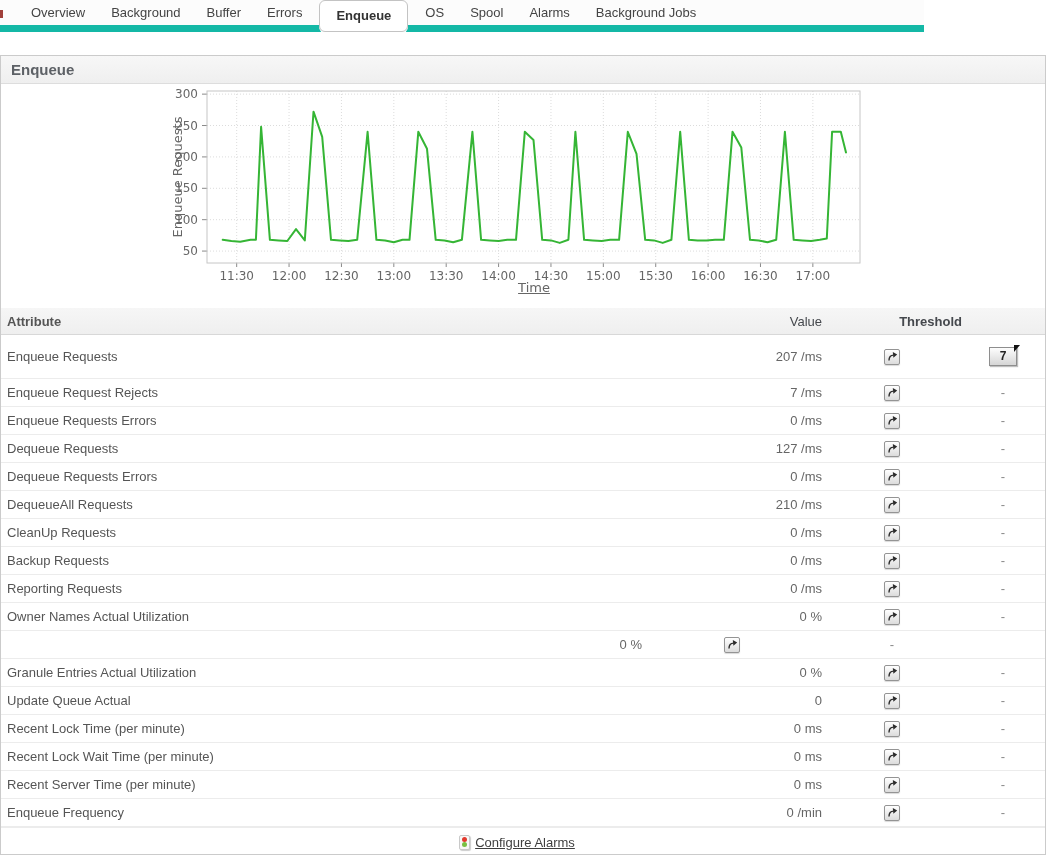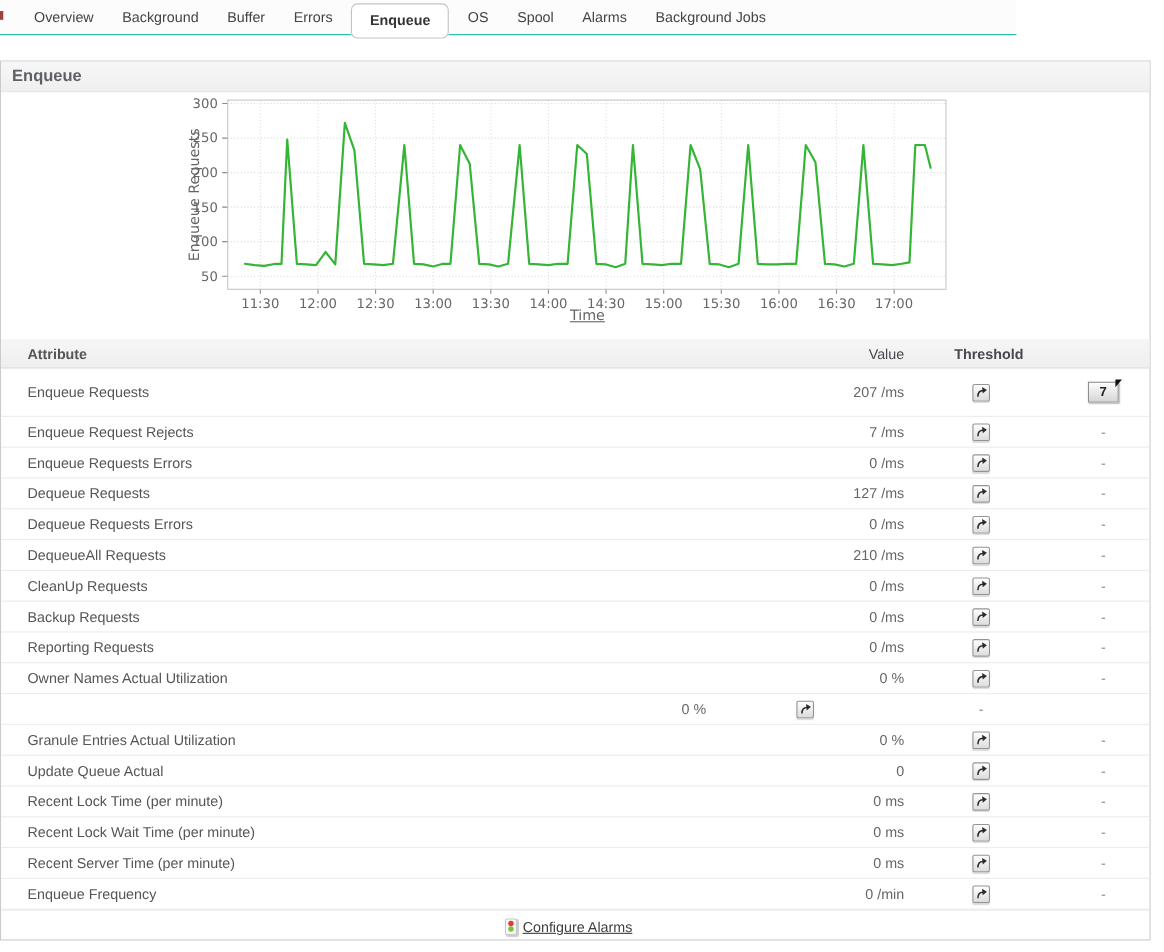--- a/index.html
+++ b/index.html
@@ -1,21 +1,21 @@
 <!DOCTYPE html>
 <html><head>
 <meta charset="utf-8">
 <style>
   * { box-sizing: border-box; margin: 0; padding: 0; }
   html,body { width:1058px; height:865px; background:#fff; overflow:hidden;
     font-family:"Liberation Sans", sans-serif; }
 
   
   .tabbar { position:absolute; left:0; top:0; width:924px; height:32px;
-    background:#fcfcfc; border-bottom:1px solid #14b8a6; display:flex; align-items:center;
+    background:#fcfcfc; border-bottom:7px solid #14b8a6; display:flex; align-items:center;
     padding-left:18px; z-index:5; }
   .tab { color:#444; font-size:13px; padding:0 13px; height:32px; line-height:32px;
     cursor:pointer; white-space:nowrap; }
   .tab.active { background:#fff; border:1px solid #c3c3c3; border-radius:6px;
     font-weight:bold; color:#333; height:32px; line-height:30px; margin-top:7px;
     margin-left:4px; margin-right:4px; padding:0 16px; position:relative; z-index:6;
     box-shadow:0 1px 0 #fff; }
   .edge-artifact { position:absolute; left:0; top:10px; width:3px; height:8px;
     background:#a0403a; z-index:7; }
 
@@ -34,21 +34,21 @@
   .y-axis-title { left:176px; top:93px; transform:translate(-50%,-50%) rotate(-90deg); }
   .x-axis-title { left:533px; top:196px; transform:translateX(-50%);text-decoration:underline; }
 
   
   .tbl-header { display:grid; grid-template-columns:641px 180px 140px 82px;
     height:27px; align-items:center; background:linear-gradient(#f6f6f6,#efefef);
     border-bottom:1px solid #d8d8d8; font-size:13px; font-weight:bold; color:#45484d; }
   .tbl-row { display:grid; grid-template-columns:641px 180px 140px 82px;
     height:28px; align-items:center; border-bottom:1px solid #ececec; font-size:13px; }
   .tbl-row.tall { height:44px; }
-  .cell-attr { padding-left:24px; color:#555; }
+  .cell-attr { padding-left:6px; color:#555; }
   .cell-value { text-align:right; color:#666; }
   .cell-threshold { text-align:center; }
   .cell-alarm { text-align:center; color:#888; }
 
   .th-icon { display:inline-block; width:16px; height:16px; vertical-align:middle;
     border:1px solid #949494; border-radius:2px; background:linear-gradient(#ffffff,#dcdcdc);
     box-shadow:0 1px 1px rgba(0,0,0,.15); cursor:pointer; line-height:0; padding:1px; }
 
   .alarm-btn { position:relative; display:inline-block; width:28px; height:19px;
     border:1px solid #8e8e8e; background:linear-gradient(#fdfdfd,#d6d6d6);
@@ -148,21 +148,21 @@
         <rect x="206" y="7" width="653" height="172" fill="none" stroke="#c6c6c6"></rect>
         <polyline points="221.7,155.8 230.4,157.0 239.2,157.7 249.6,155.8 254.9,155.8 260.1,42.8 268.9,155.8 277.6,156.4 286.3,157.0 295.0,145.1 303.8,156.4 312.5,27.7 321.2,52.8 330.0,155.8 338.7,156.4 347.4,157.0 356.2,155.8 366.6,47.8 375.4,155.8 384.1,156.4 392.8,158.3 401.6,155.8 408.5,155.8 417.3,47.8 426.0,64.8 434.7,155.8 443.5,156.4 452.2,158.3 460.9,155.8 471.4,47.8 480.1,155.8 488.9,156.4 497.6,157.0 506.3,155.8 515.0,155.8 523.8,47.8 532.5,56.0 541.2,155.8 550.0,156.4 558.7,158.9 567.4,155.8 574.4,47.8 583.1,155.8 591.9,156.4 600.6,157.0 609.3,155.8 618.1,155.8 626.8,47.8 635.5,69.8 644.2,155.8 653.0,156.4 661.7,158.9 670.4,155.8 679.2,47.8 687.9,155.8 696.6,156.4 705.4,156.4 714.1,155.8 722.8,155.8 731.5,47.8 740.3,63.5 749.0,155.8 757.7,156.4 766.5,158.3 775.2,155.8 783.9,47.8 792.7,155.8 801.4,156.4 810.1,157.0 818.8,155.8 825.8,154.5 831.1,47.8 839.8,47.8 845.0,68.5" fill="none" stroke="#35b535" stroke-width="2" stroke-linejoin="round" stroke-linecap="round"></polyline>
       </svg>
     <div class="axis-title y-axis-title">Enqueue Requests</div>
     <div class="axis-title x-axis-title">Time</div>
   </div>
 
   <div class="tbl-header">
     <div class="cell-attr">Attribute</div>
     <div class="cell-value" style="font-weight:normal;color:#45484d;">Value</div>
-    <div class="cell-threshold" style="text-align:center;padding-left:14px;">Threshold</div>
+    <div class="cell-threshold" style="text-align:right;padding-left:14px;">Threshold</div>
     <div class="cell-alarm"></div>
   </div>
 
   <div id="rows">
       <div class="tbl-row tall">
         <div class="cell-attr">Enqueue Requests</div>
         <div class="cell-value">207 /ms</div>
         <div class="cell-threshold"><span class="th-icon"><svg width="12" height="12" viewBox="0 0 12 12">
               <path d="M3 9.6 C3 5.4 4.6 4.1 7.6 4.1" stroke="#2b2b2b" stroke-width="1.4" fill="none"></path>
               <polygon points="6.8,0.9 11.2,3.6 7.4,6.8" fill="#2b2b2b"></polygon>

